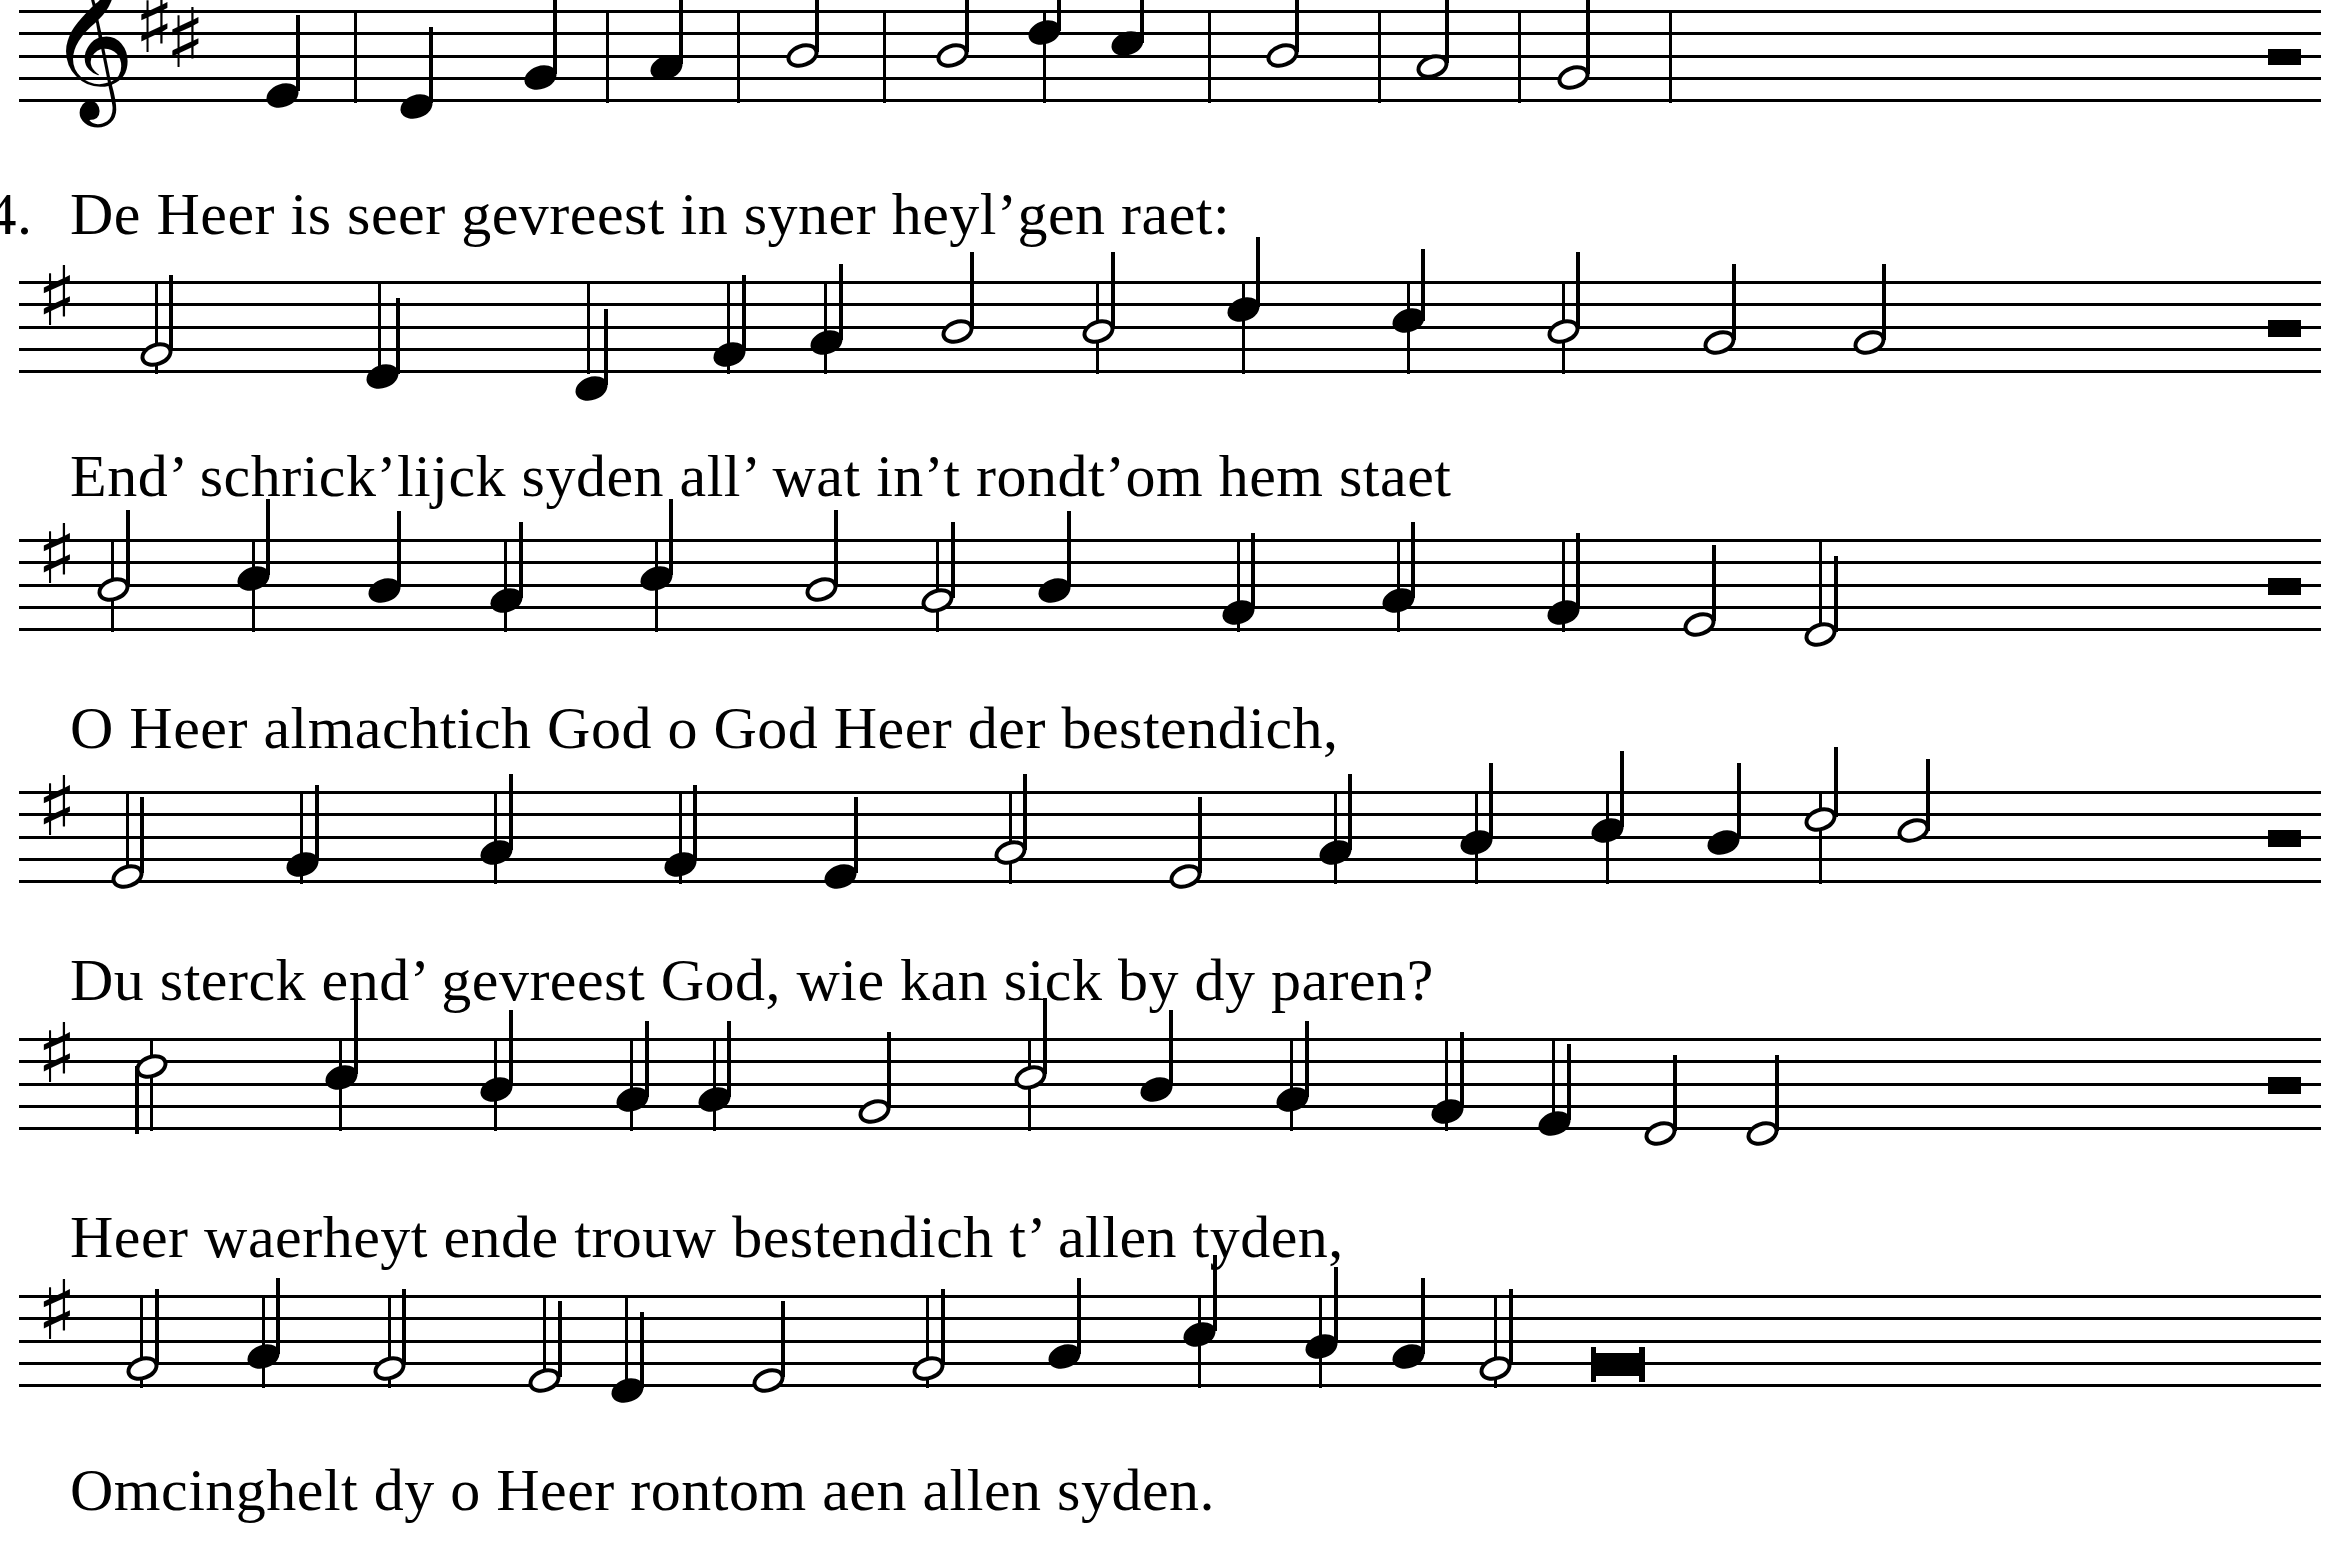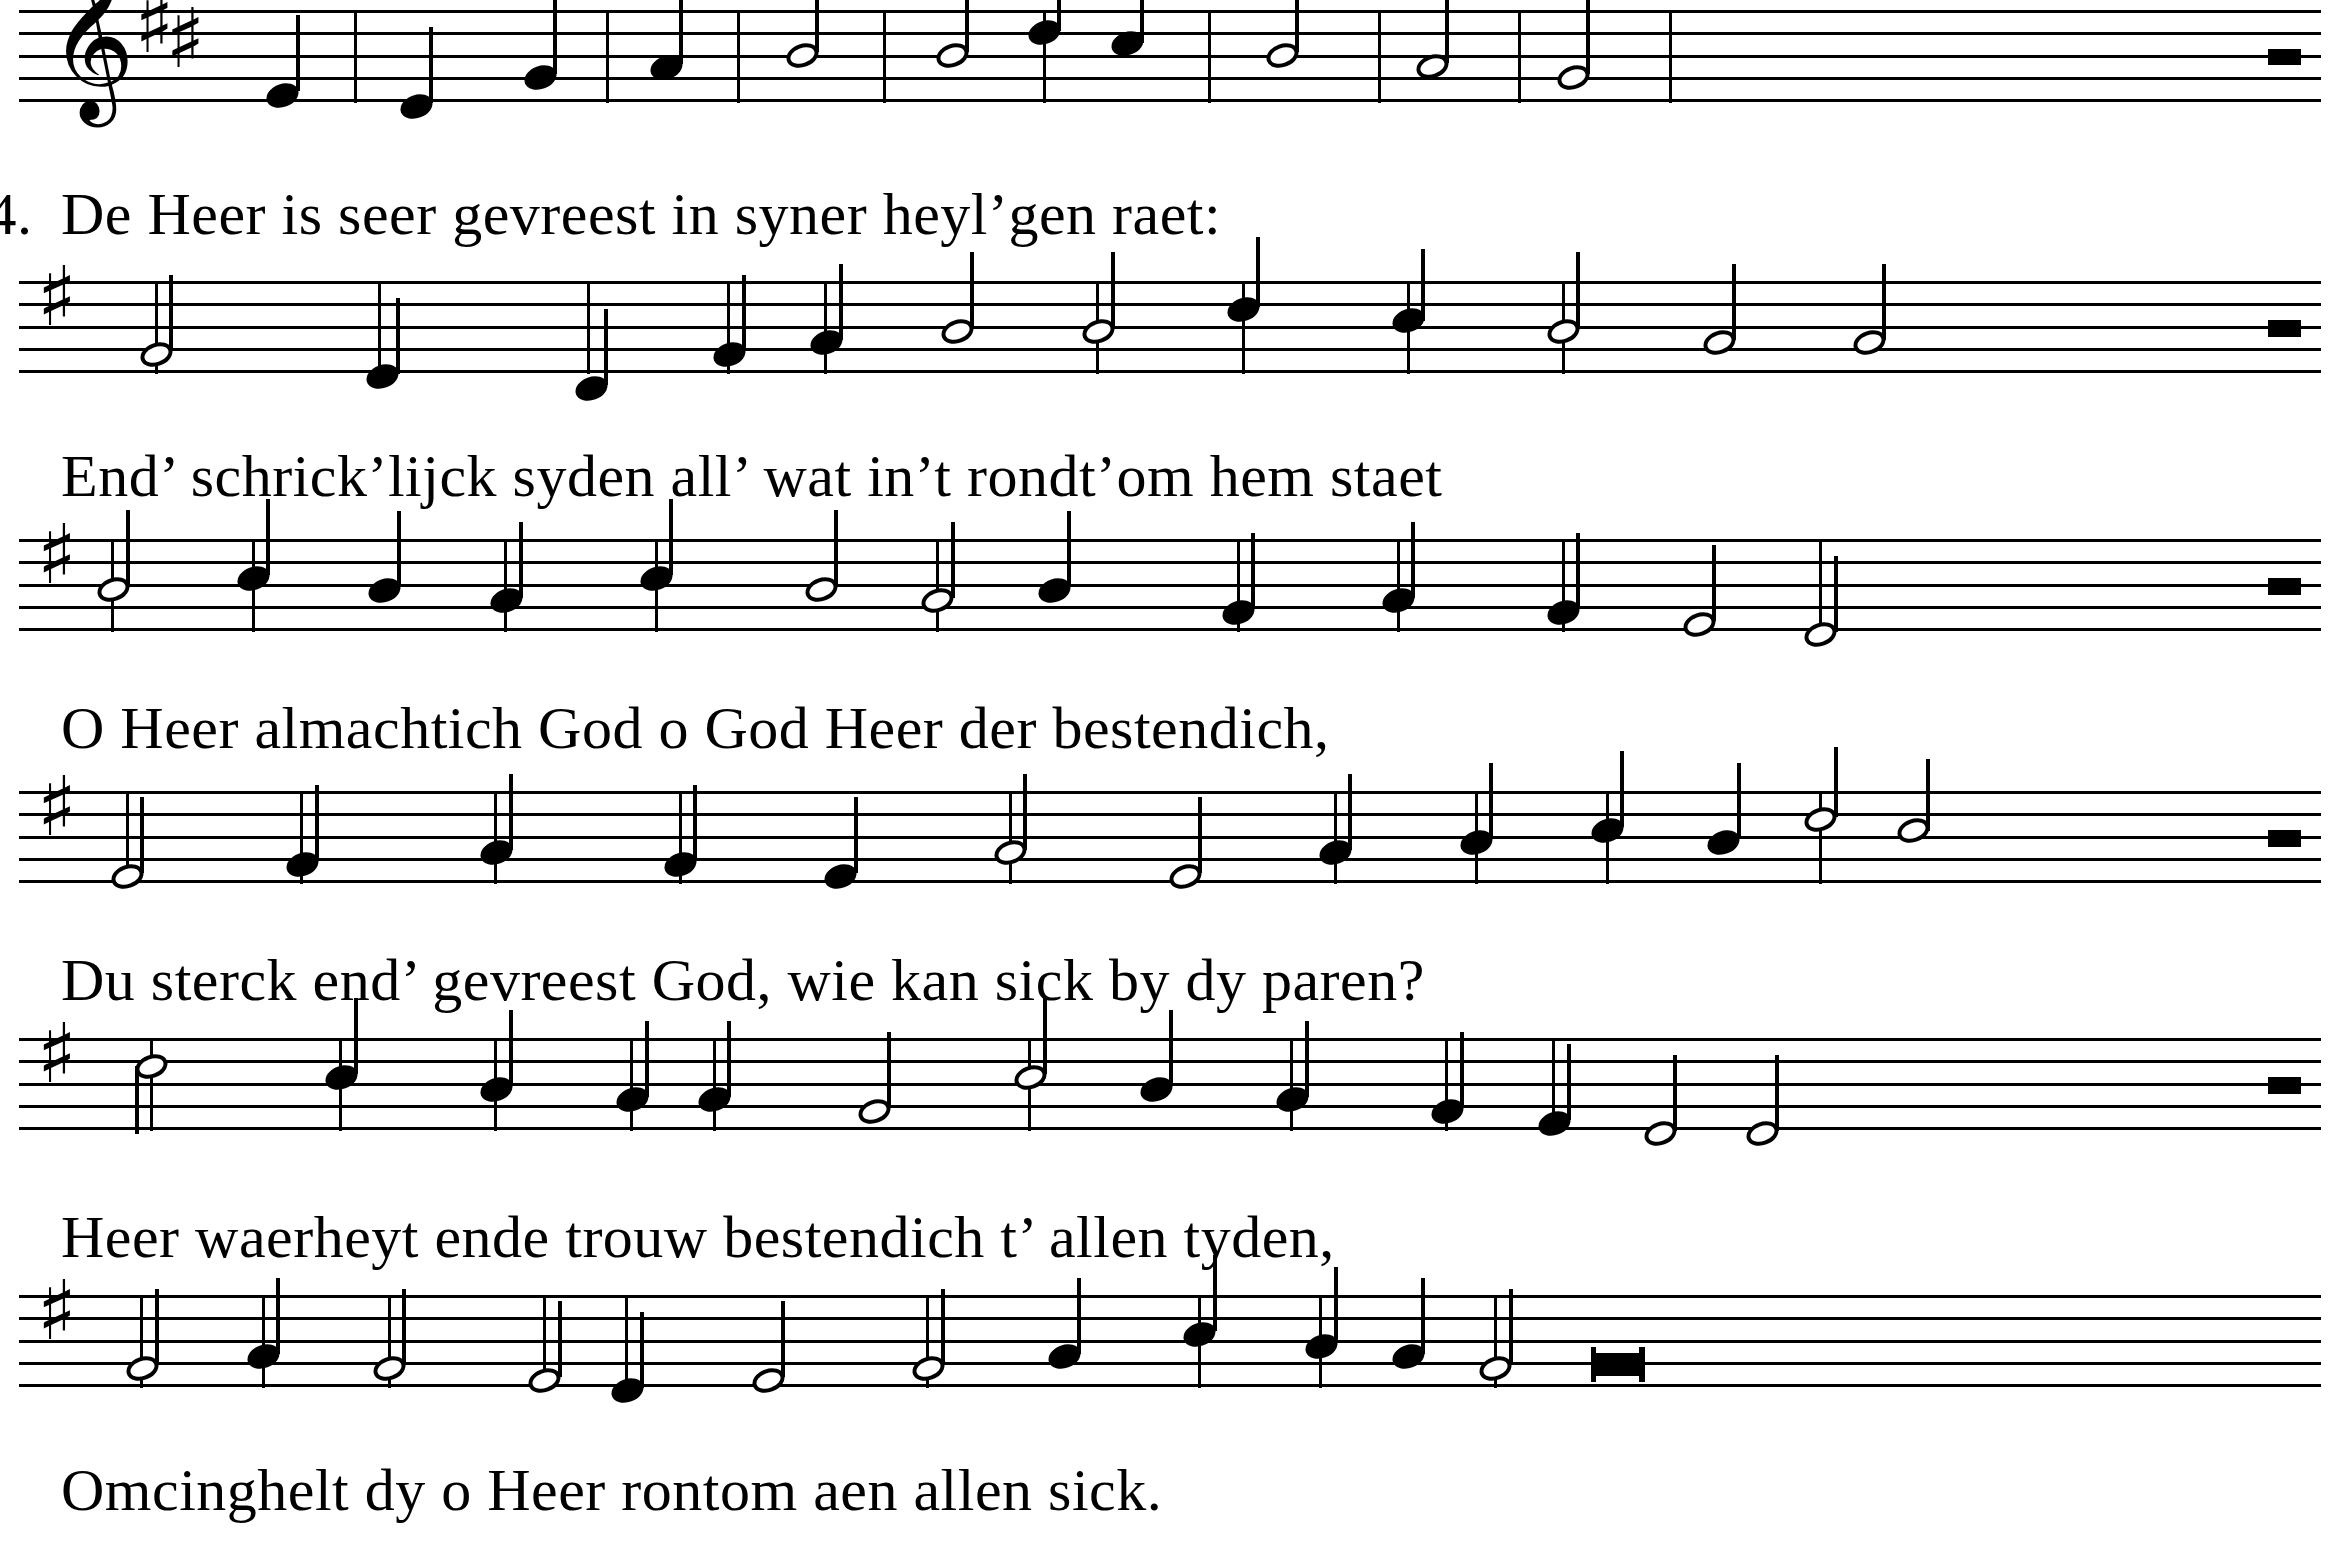--- a/index.html
+++ b/index.html
@@ -127,21 +127,21 @@
     font-size: 60px;
     letter-spacing: 0.5px;
     white-space: nowrap;
   }
   .lyric .num {
     position: absolute;
     left: -13.6px;
   }
   .lyric .txt {
     position: absolute;
-    left: 61px;
+    left: 70px;
   }
 </style>
 </head>
 <body>
 
 <div id="sheet">
 
   <div class="system" style="top:9.7px;">
     <div class="staff">
       <div class="line l0"></div>
@@ -530,17 +530,17 @@
 
       <div class="note open" style="left:1460px; top:62px;"></div>
       <div class="stem" style="left:1490px; top:-5.8px; height:76px;"></div>
 
       <div class="breve" style="left:1577px; top:53px;"></div>
     </div>
   </div>
 
   <div class="lyric" style="top:1456px;">
     <span class="num"></span>
-    <span class="txt">Omcinghelt dy o Heer rontom aen allen sick.</span>
+    <span class="txt">Omcinghelt dy o Heer rontom aen allen syden.</span>
   </div>
 
 </div>
 
 
 </body></html>

